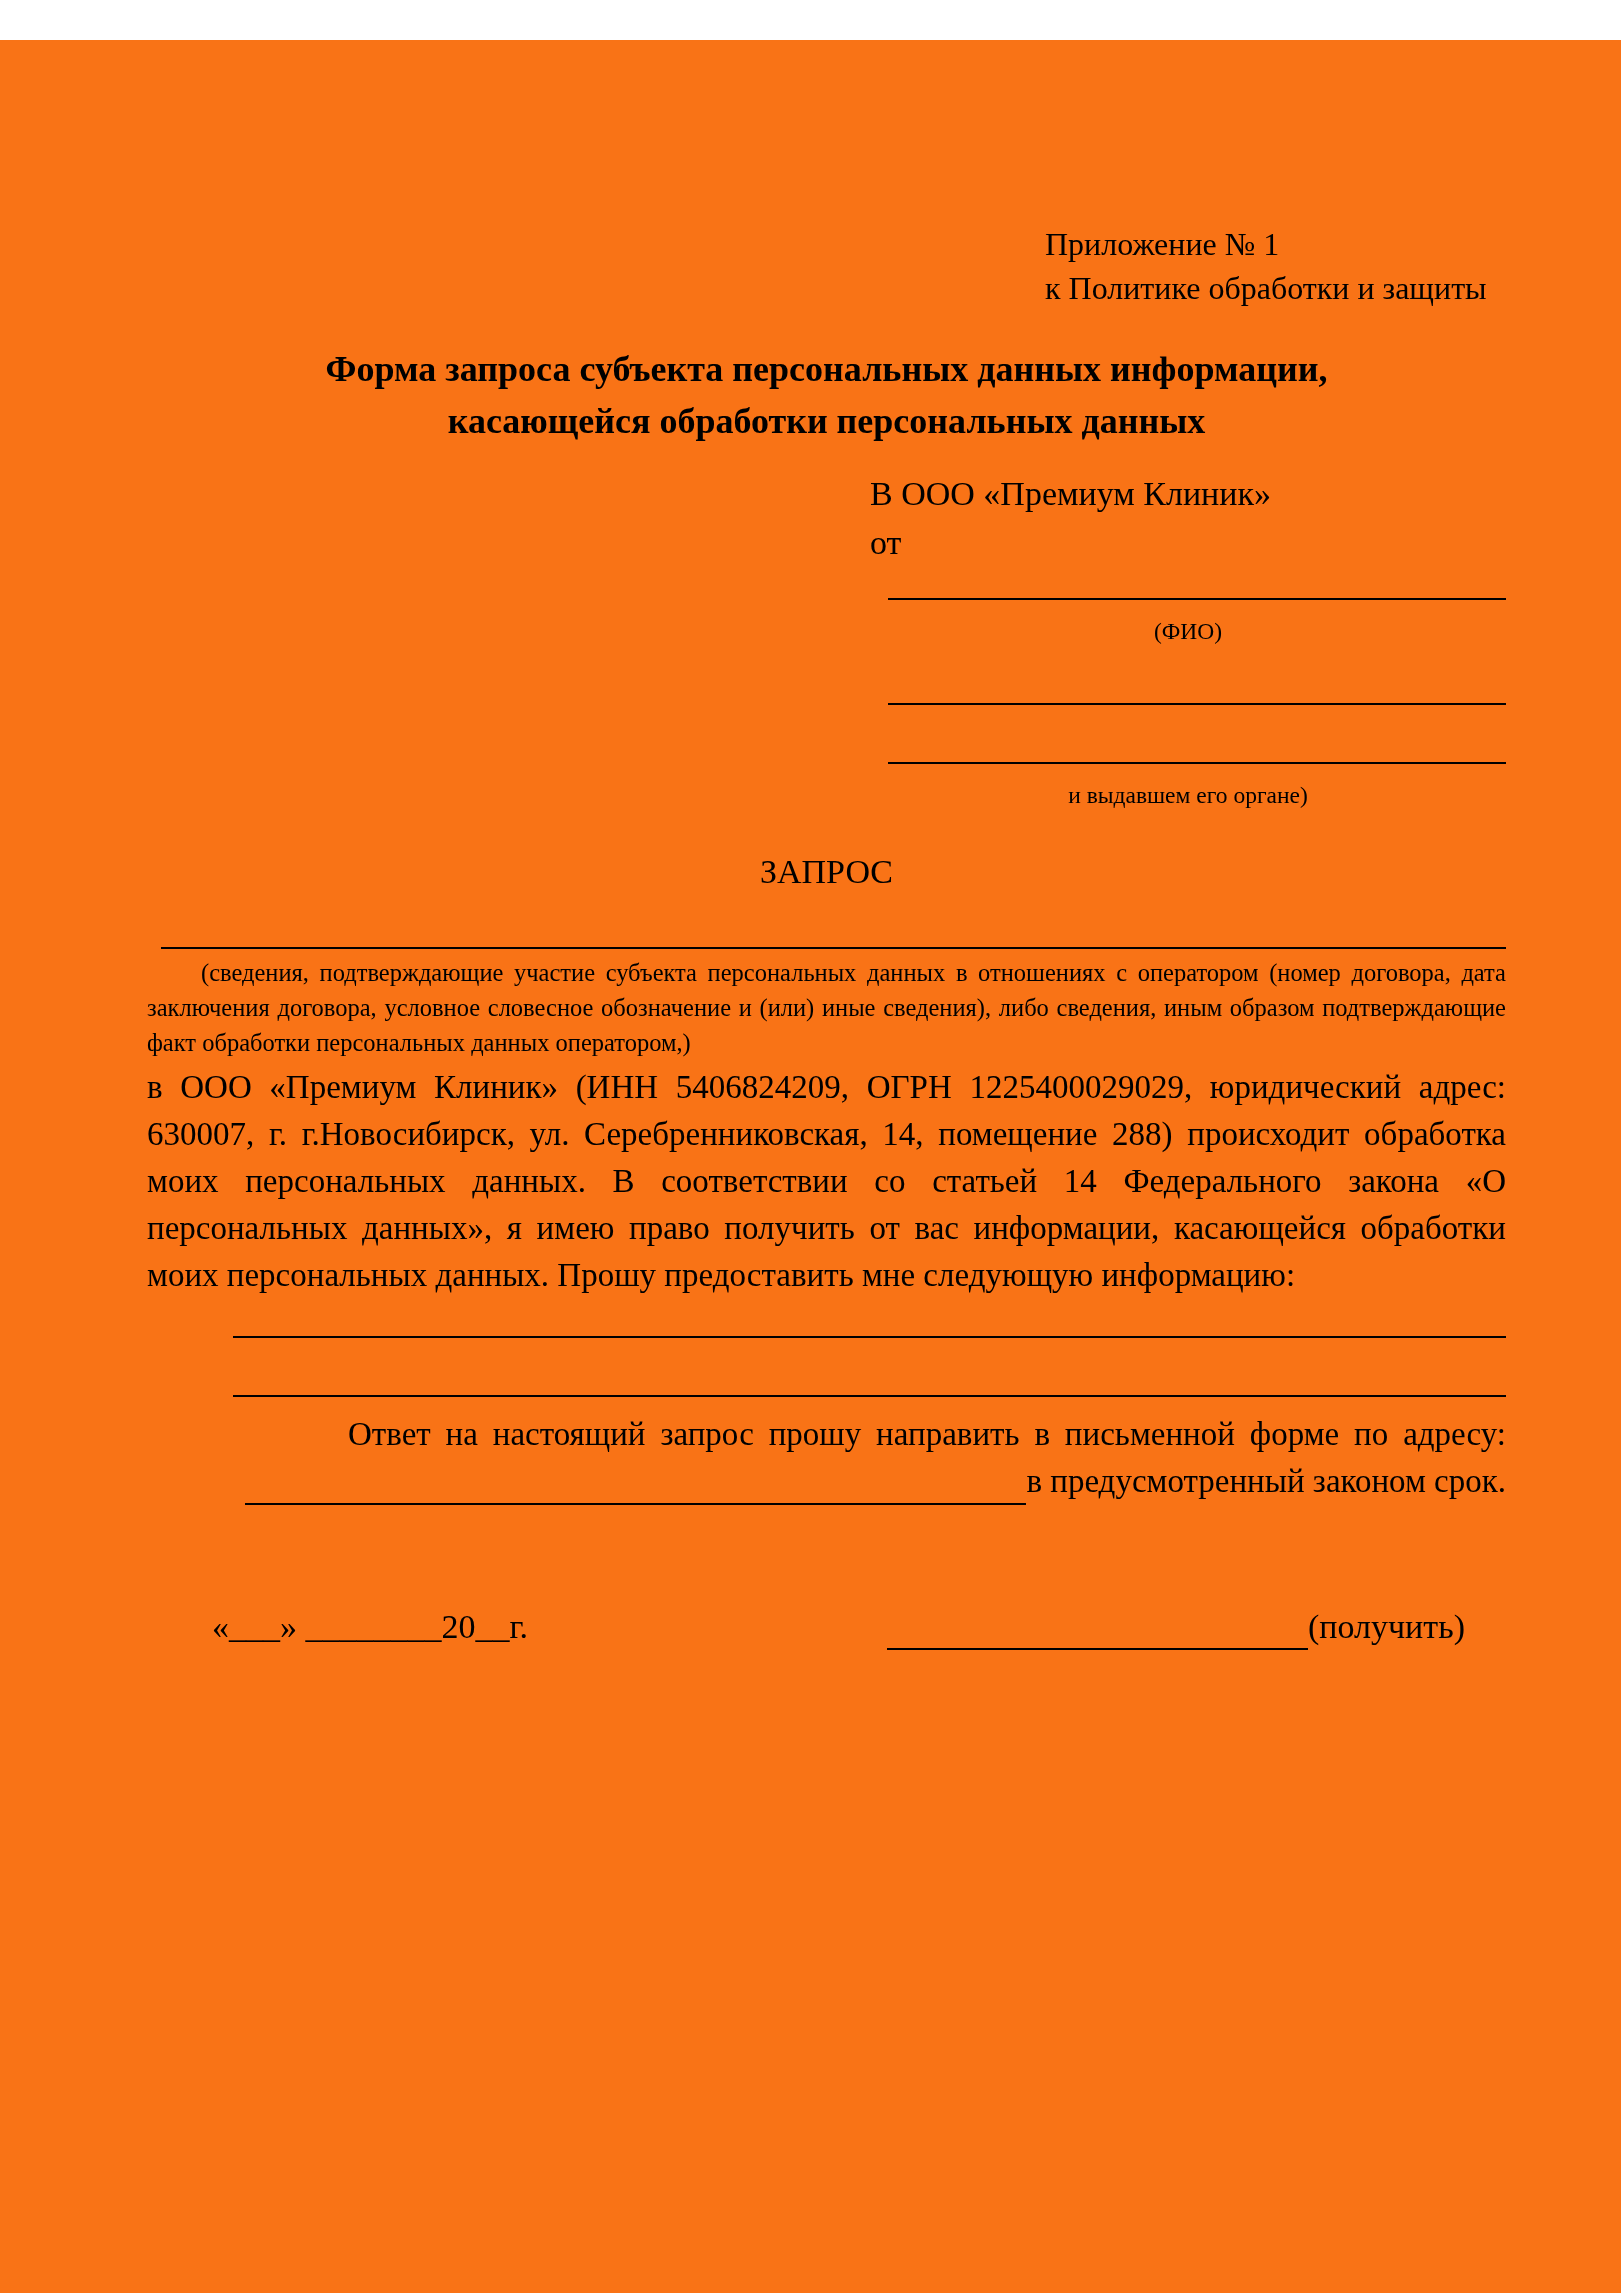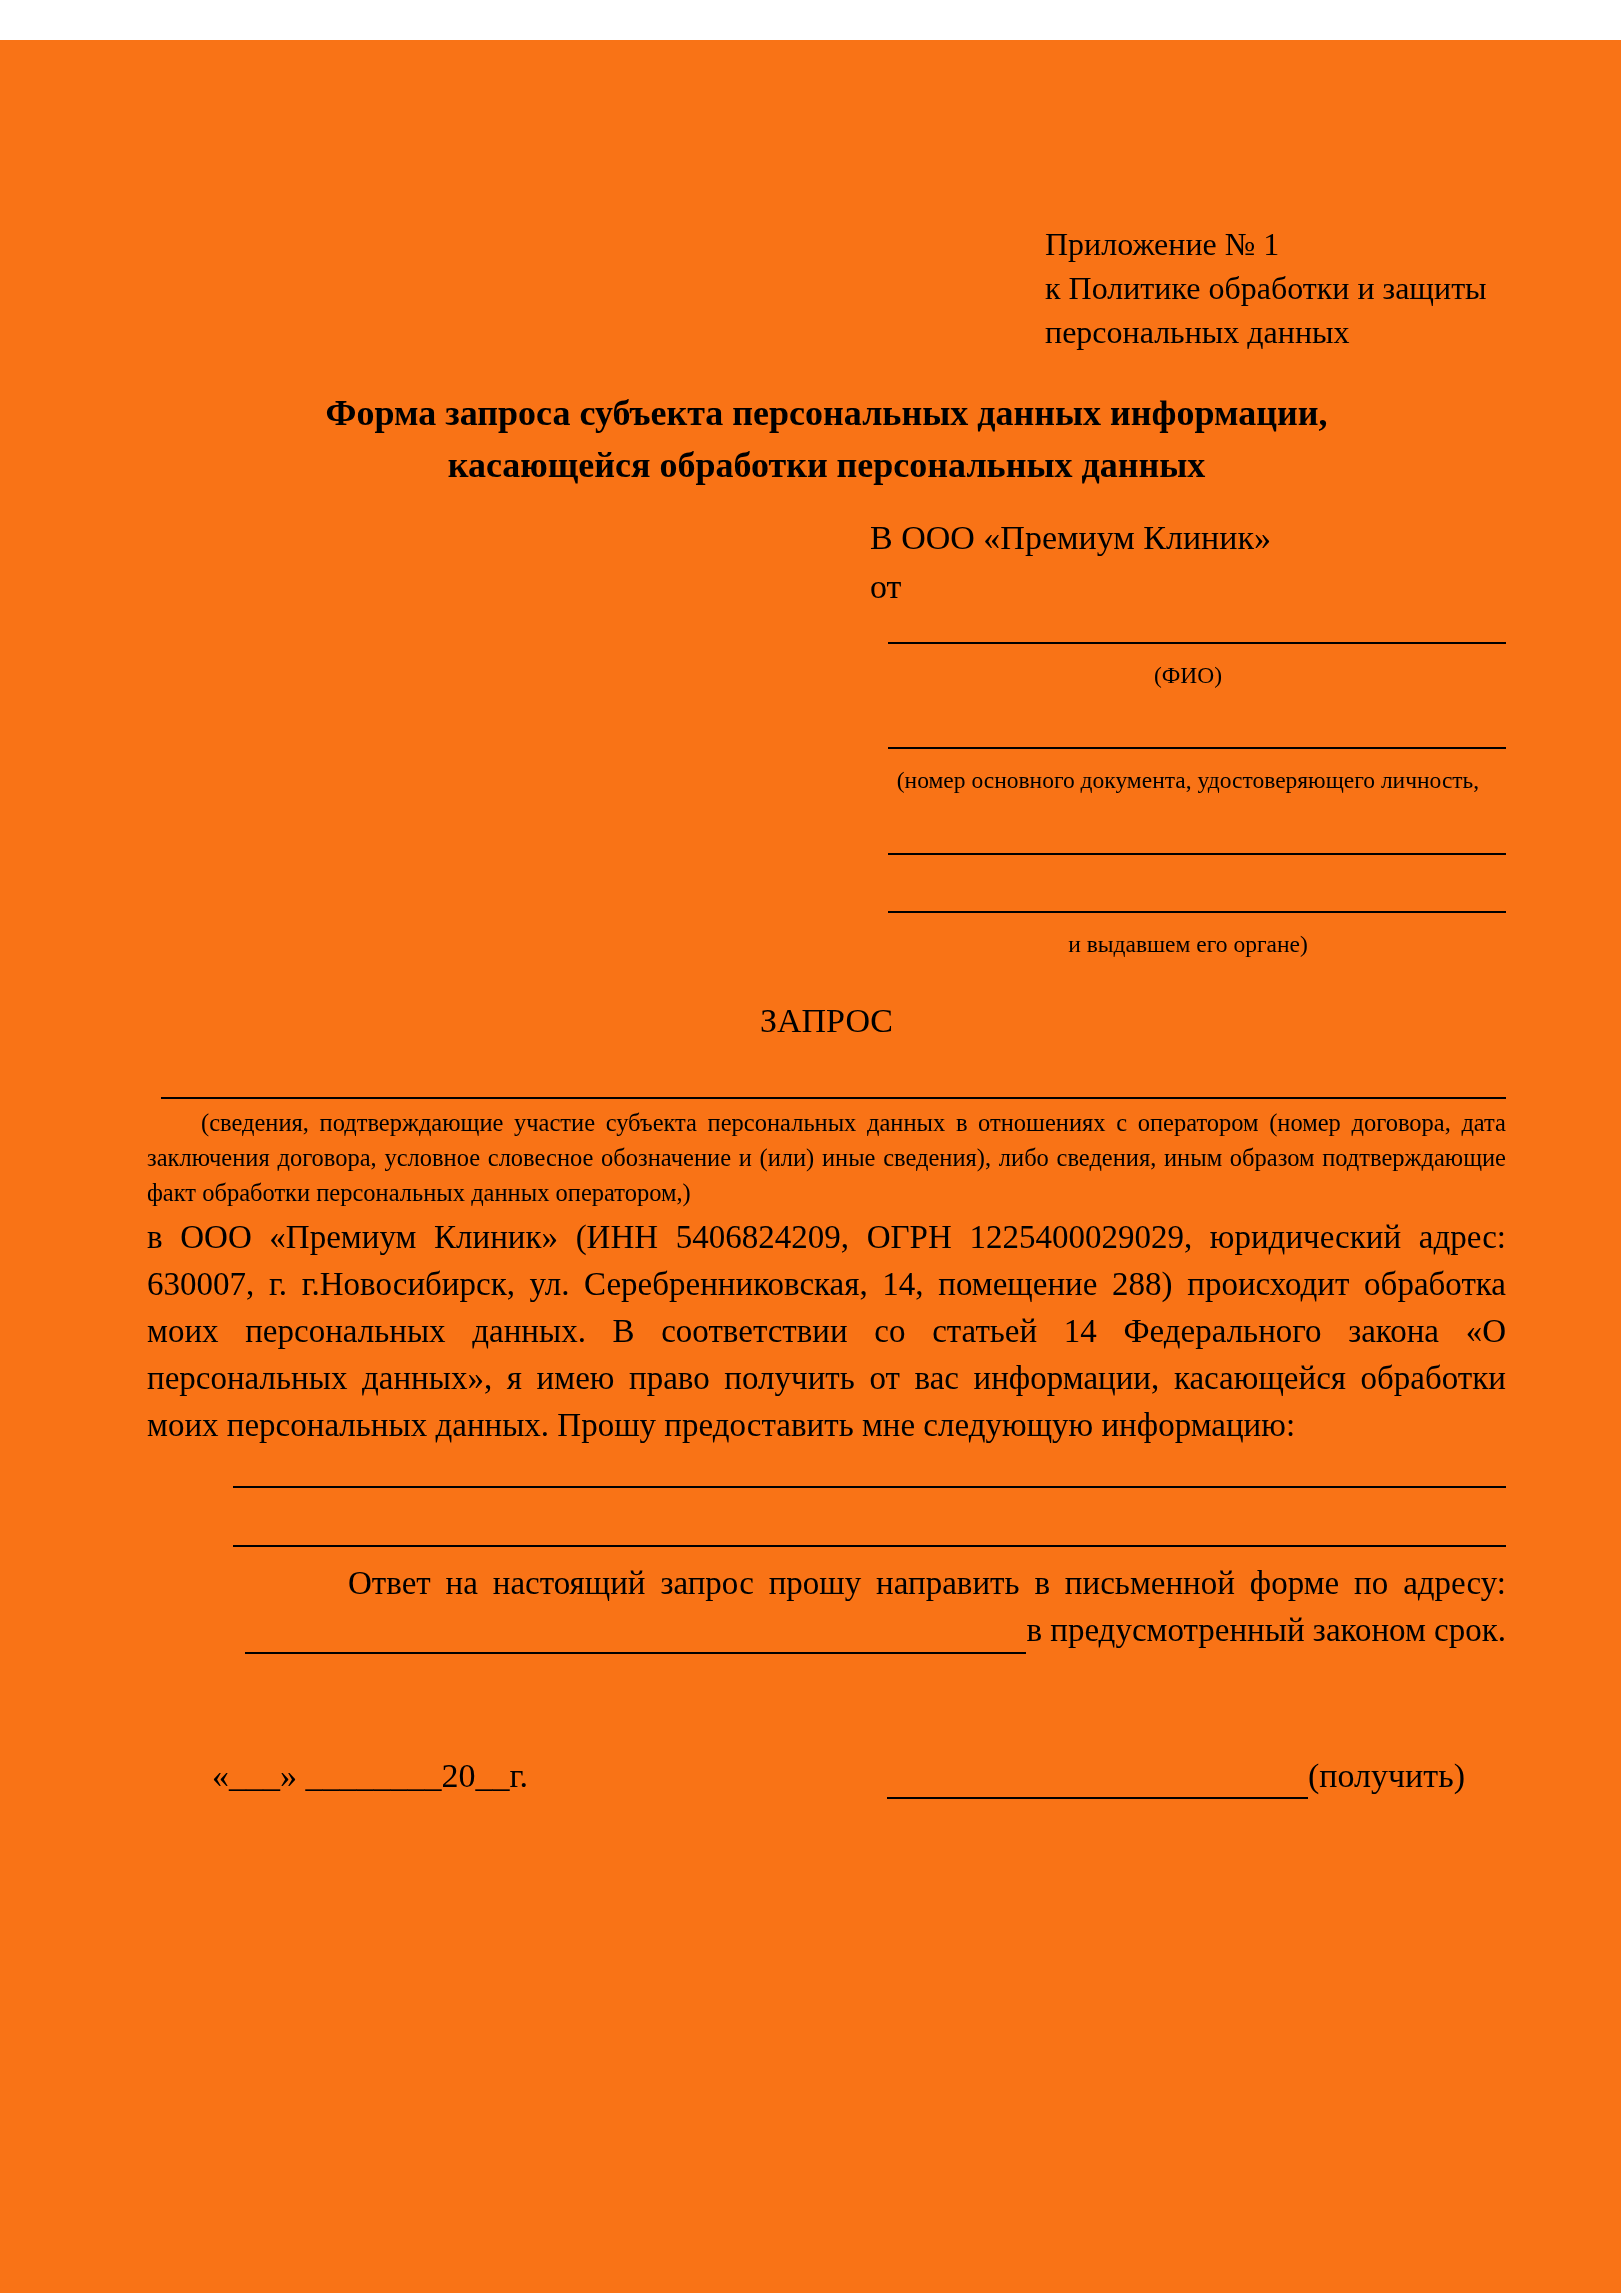--- a/index.html
+++ b/index.html
@@ -117,38 +117,33 @@
   .sign-caption { white-space: nowrap; }
 </style>
 </head>
 <body>
 
 <div class="page">
 
   <div class="appendix">
     <div>Приложение № 1</div>
     <div>к Политике обработки и защиты</div>
-    <div>персональных данных</div>
   </div>
 
   <h1 class="title">Форма запроса субъекта персональных данных информации, касающейся обработки персональных данных</h1>
 
   <div class="addressee">
     <div class="addr-to">В ООО «Премиум Клиник»</div>
     <div class="addr-from">от</div>
 
     <div class="field">
       <div class="fill-line"></div>
       <div class="fill-caption">(ФИО)</div>
     </div>
 
-    <div class="field">
-      <div class="fill-line"></div>
-      <div class="fill-caption">(номер основного документа, удостоверяющего личность,</div>
-    </div>
 
     <div class="field">
       <div class="fill-line"></div>
     </div>
 
     <div class="field">
       <div class="fill-line"></div>
       <div class="fill-caption">и выдавшем его органе)</div>
     </div>
   </div>

